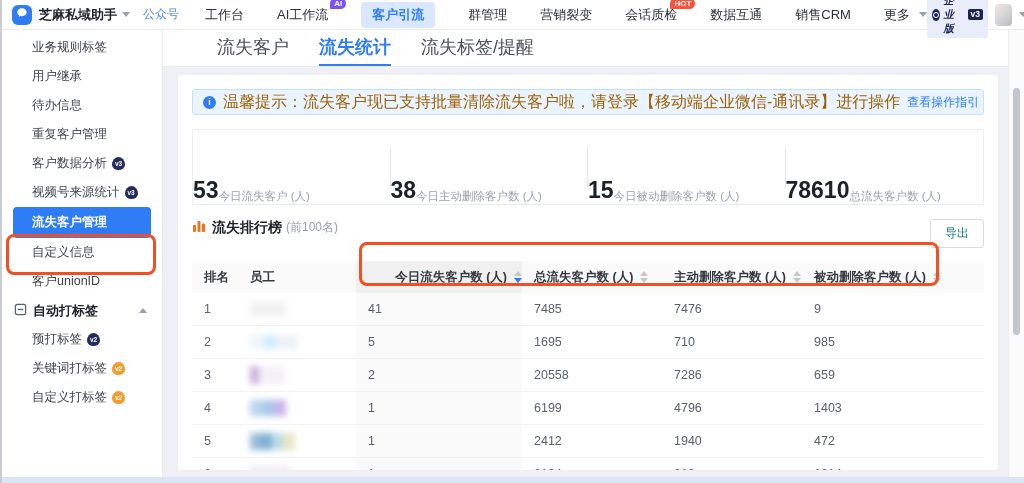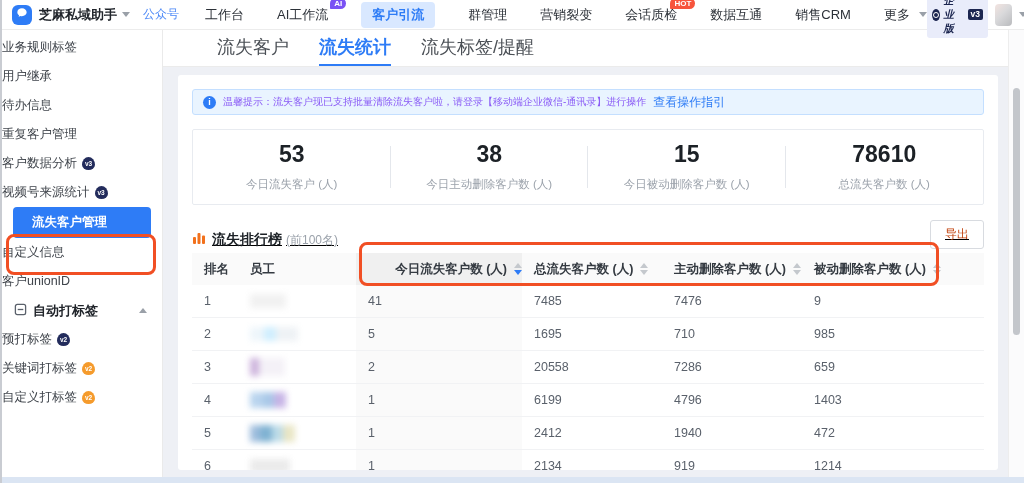--- a/index.html
+++ b/index.html
@@ -33,21 +33,21 @@
   .plan-ver { background:#1c2650; color:#fff; font-size:8.5px; font-weight:bold;
     border-radius:2px; padding:1px 3px; line-height:1.1; }
   .avatar { width:22px; height:22px; border-radius:4px; overflow:hidden;
     background:linear-gradient(135deg,#f3e4e0 0%,#d9d9db 45%,#b9babd 100%); filter:blur(0.5px); }
   .acct-caret { width:0; height:0; border-left:4px solid transparent; border-right:4px solid transparent;
     border-top:5px solid #9aa0a8; }
 
   
   .sidebar { position:absolute; left:0; top:30px; width:161px; height:453px; background:#fff;
     border-right:1px solid #eaeaea; padding-top:3px; z-index:5; }
-  .side-item { height:29px; display:flex; align-items:center; gap:5px; 
+  .side-item { height:29px; display:flex; align-items:center; gap:5px; padding-left:30px;
     font-size:12.5px; color:#3f444b; cursor:pointer; white-space:nowrap; }
   .side-item.active { margin:0 11px; padding-left:19px; height:31px; background:#2e7cf6; color:#fff;
     border-radius:4px; font-weight:bold; }
   .side-section { height:29px; display:flex; align-items:center; gap:6px; padding-left:12px;
     font-size:13px; font-weight:bold; color:#21252b; position:relative; cursor:pointer; }
   .collapse-caret { position:absolute; right:15px; width:0; height:0;
     border-left:4px solid transparent; border-right:4px solid transparent; border-bottom:5px solid #9aa0a8; }
   .vbadge { width:13px; height:13px; border-radius:50% 50% 50% 50%/60% 60% 40% 40%;
     display:inline-flex; align-items:center; justify-content:center;
     font-size:6.5px; font-weight:bold; color:#fff; flex:0 0 auto; }
@@ -68,35 +68,35 @@
   .tab.active { color:#2e7cf6; font-weight:bold; border-bottom-color:#2e7cf6; }
 
   .card { position:absolute; left:15px; top:45px; width:820px; height:395px; background:#fff;
     border-radius:3px; padding:14px; overflow:hidden; }
 
   .alert { height:26px; background:#e9f4ff; border:1px solid #c4dfff; border-radius:3px;
     display:flex; align-items:center; padding:0 10px; gap:7px; margin-bottom:14px; }
   .info-icon { width:13px; height:13px; border-radius:50%; background:#2e7cf6; color:#fff;
     font-size:9px; font-weight:bold; display:flex; align-items:center; justify-content:center;
     font-style:normal; flex:0 0 auto; }
-  .alert-text { font-size:10px; color:#8b5cf6; white-space:nowrap; }
+  .alert-text { font-size:16px; color:#a16207; white-space:nowrap; }
   .alert-link { font-size:12px; color:#2e7cf6; cursor:pointer; white-space:nowrap; }
 
   .statsbox { border:1px solid #e8ebf0; border-radius:2px; height:76px; display:flex; margin-bottom:14px; }
-  .stat { flex:1; display:flex; flex-direction:column; align-items:center; position:relative; }
+  .stat { flex:1; display:flex; flex-direction:row; align-items:flex-end; position:relative; }
   .stat:not(:last-child)::after { content:""; position:absolute; right:0; top:16px; bottom:16px;
     width:1px; background:#e4e7ec; }
   .stat-value { font-size:23px; font-weight:bold; color:#1c2126; margin-top:11px; }
   .stat-label { font-size:11.5px; color:#9ba2ab; margin-top:9px; }
 
-  .rank-header { display:flex; align-items:flex-end; height:30px; margin-bottom:4px;text-decoration:underline; }
+  .rank-header { display:flex; align-items:flex-start; height:30px; margin-bottom:12px; }
   .rank-title { font-size:14px; font-weight:bold; color:#1c2126; margin-left:6px; }
   .rank-sub { font-size:12px; color:#9ba2ab; margin-left:4px; }
   .export-btn { margin-left:auto; background:#fff; border:1px solid #d8dbe0; border-radius:3px;
-    font-size:12px; color:#c2410c; padding:5px 14px; cursor:pointer; }
+    font-size:12px; color:#0f766e; padding:5px 14px; cursor:pointer; }
 
   .thead,.trow { display:grid; grid-template-columns:46px 118px 166px 140px 140px 1fr; align-items:center; }
   .thead { height:32px; background:#fafafa; font-size:12.5px; font-weight:bold; color:#343a41; }
   .thead > div, .trow > div { padding-left:12px; display:flex; align-items:center; gap:4px; }
   .thead > .sorted-col { background:#f0f0f0; height:100%;justify-content:flex-end; }
   .trow { height:33px; border-bottom:1px solid #f1f2f4; font-size:12.5px; color:#5a616b; }
   .trow > .sorted-col { background:#fafafa; height:100%; }
   .sorter { display:inline-flex; flex-direction:column; gap:2px; margin-left:3px; }
   .car-up { width:0; height:0; border-left:4px solid transparent; border-right:4px solid transparent;
     border-bottom:5px solid #c4c8cd; }

